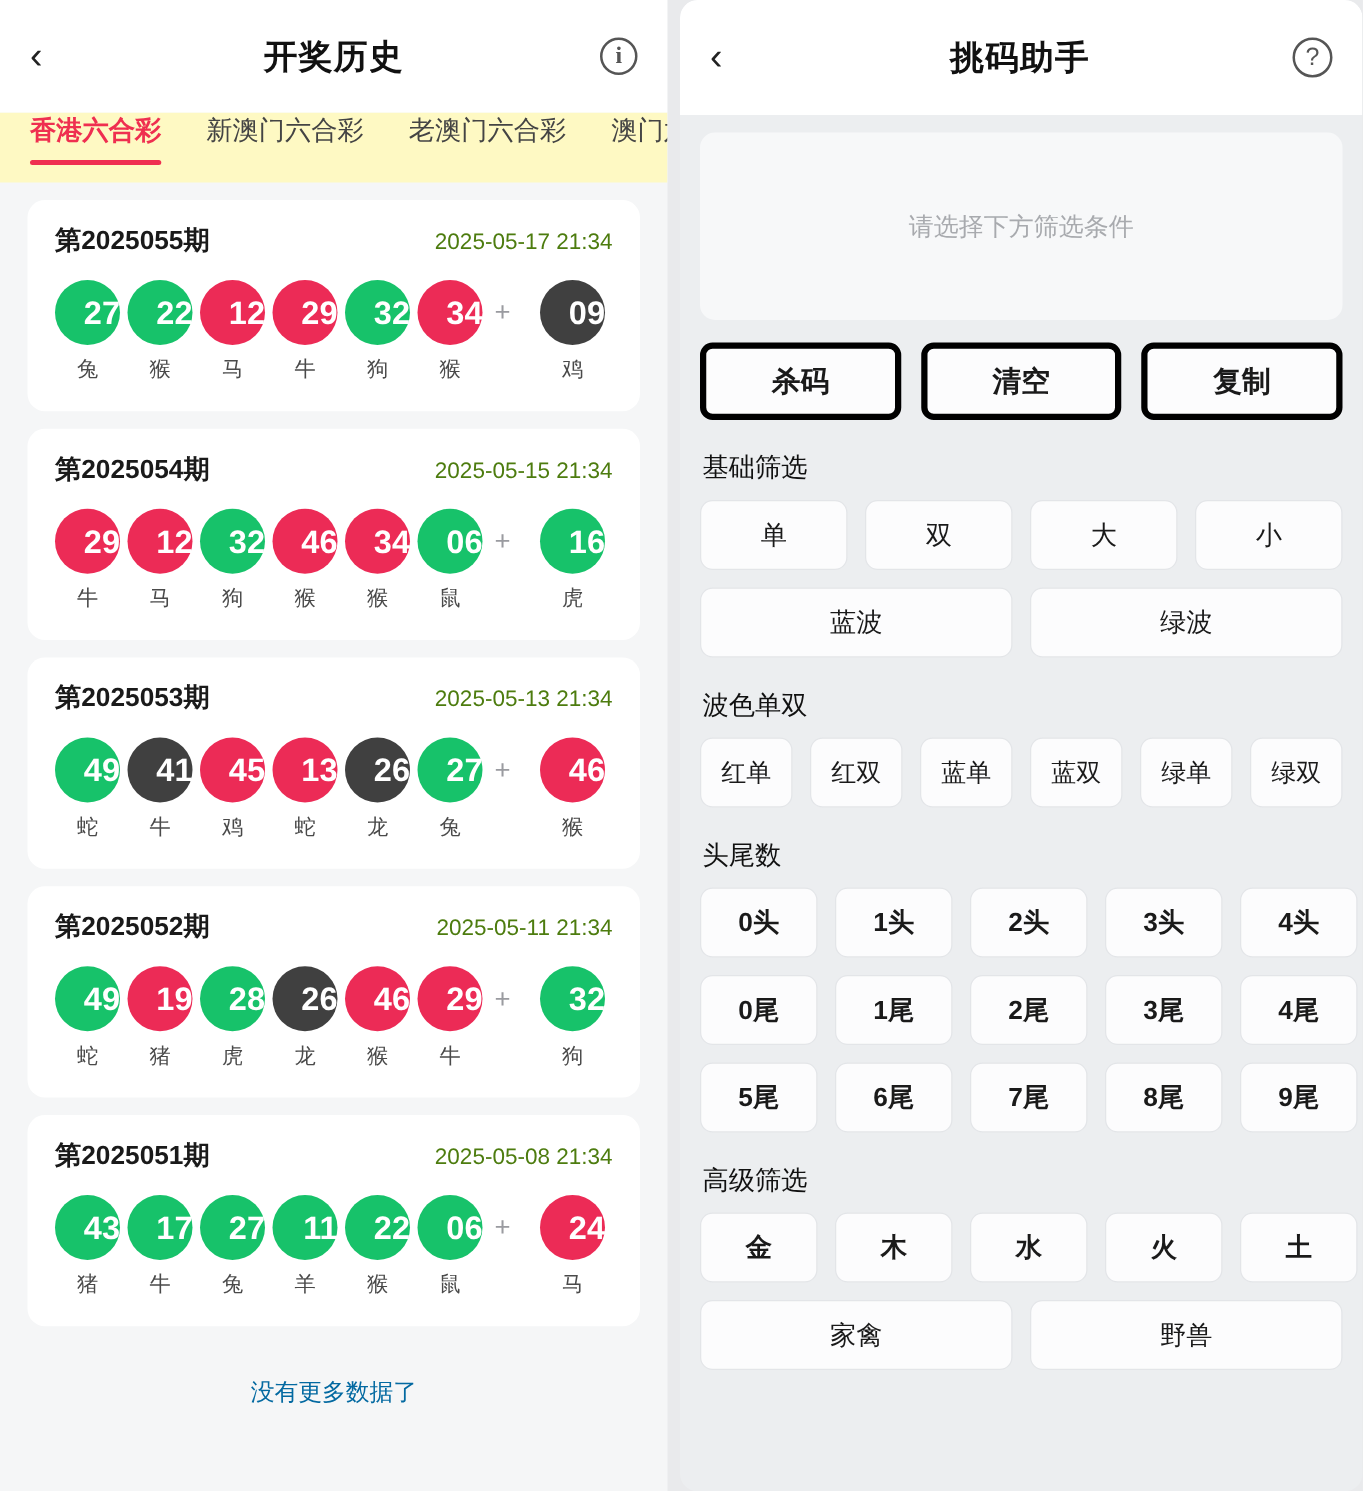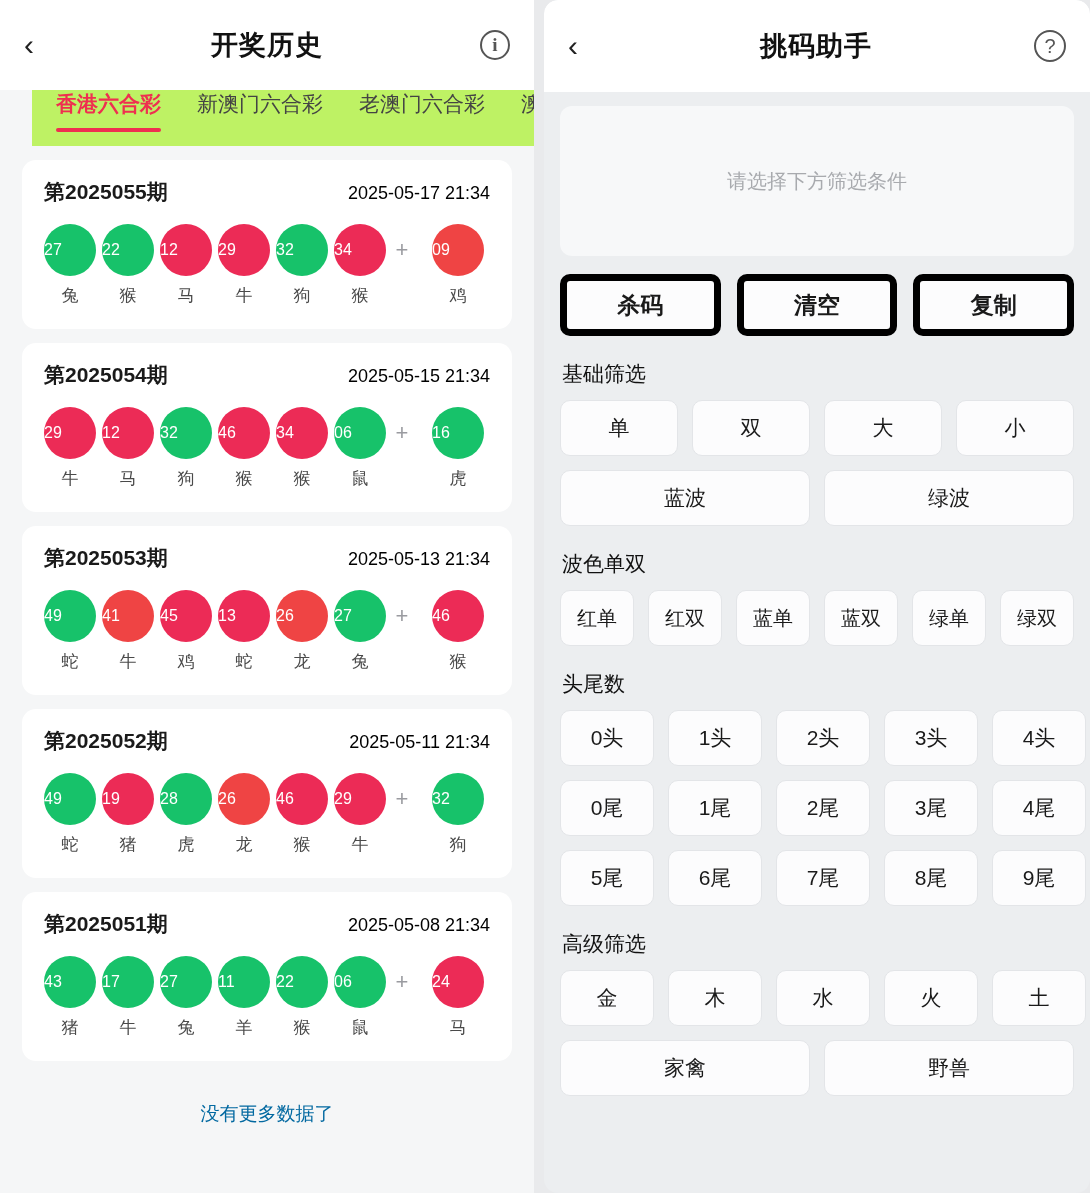--- a/index.html
+++ b/index.html
@@ -64,28 +64,27 @@
     width: 32px; height: 32px;
     border: 2px solid #555;
     border-radius: 50%;
     color: #555;
     font-size: 20px;
     line-height: 28px;
     text-align: center;
     font-family: "Liberation Sans", sans-serif;
   }
   .tabs {
-    background: #bef264;
+    background: #fef9c3;
     display: flex;
     align-items: flex-start;
     padding: 0 24px;
     height: 56px;
     overflow: hidden;
     white-space: nowrap;
-    margin-left: 32px;
   }
   .tab {
     font-size: 21px;
     color: #444;
     margin-right: 36px;
     position: relative;
     padding-bottom: 14px;
     flex: 0 0 auto;
     cursor: pointer;
   }
@@ -116,45 +115,45 @@
     align-items: baseline;
     gap: 12px;
   }
   .issue {
     font-size: 21px;
     font-weight: bold;
     color: #1a1a1a;
   }
   .draw-date {
     font-size: 18px;
-    color: #000000;
+    color: #4d7c0f;
   }
   .balls-row {
     display: flex;
     align-items: flex-start;
     margin-top: 18px;
   }
   .ball-wrap {
     width: 58px;
     text-align: center;
     margin-right: 6px;
   }
   .ball {
     width: 52px; height: 52px;
     border-radius: 50%;
     color: #fff;
-    font-size: 16px;
-    font-weight: normal;
+    font-size: 26px;
+    font-weight: bold;
     line-height: 52px;
-    text-align: left;
+    text-align: right;
     margin: 0 auto;
   }
   .ball.red { background: #ec2b56; }
   .ball.green { background: #17c26a; }
-  .ball.blue { background: #ef4444; }
+  .ball.blue { background: #404040; }
   .zodiac {
     margin-top: 8px;
     font-size: 17px;
     color: #4a4a4a;
   }
   .plus {
     width: 28px;
     text-align: center;
     font-size: 22px;
     color: #9a9ba0;
@@ -211,21 +210,21 @@
   }
   .action-row {
     display: flex;
     gap: 16px;
     margin-top: 18px;
   }
   .action-btn {
     flex: 1;
     height: 62px;
     background: #fcfcfd;
-    border: 7px solid #000000;
+    border: 5px solid #000000;
     border-radius: 10px;
     font-size: 23px;
     font-weight: bold;
     color: #1a1a1a;
     display: flex;
     align-items: center;
     justify-content: center;
     cursor: pointer;
   }
   .section-title {
@@ -251,21 +250,21 @@
     font-size: 21px;
     color: #1a1a1a;
     flex: 1 0 auto;
     min-width: 0;
     padding: 0 10px;
     cursor: pointer;
   }
   .chip.w4 { width: 118px; }
   .chip.w3 { width: 162px; }
   .chip.w6 { width: 74px; }
-  .chip.w5 { width: 94px; }
+  .chip.w5 { width: 94px; font-weight: bold; }
   .chip.w2 { width: 248px; }
   .chip.small { font-size: 20px; }
 </style>
 </head>
 <body>
 
 <div class="screen">
 
   <div class="left-panel">
     <div class="lp-header">

